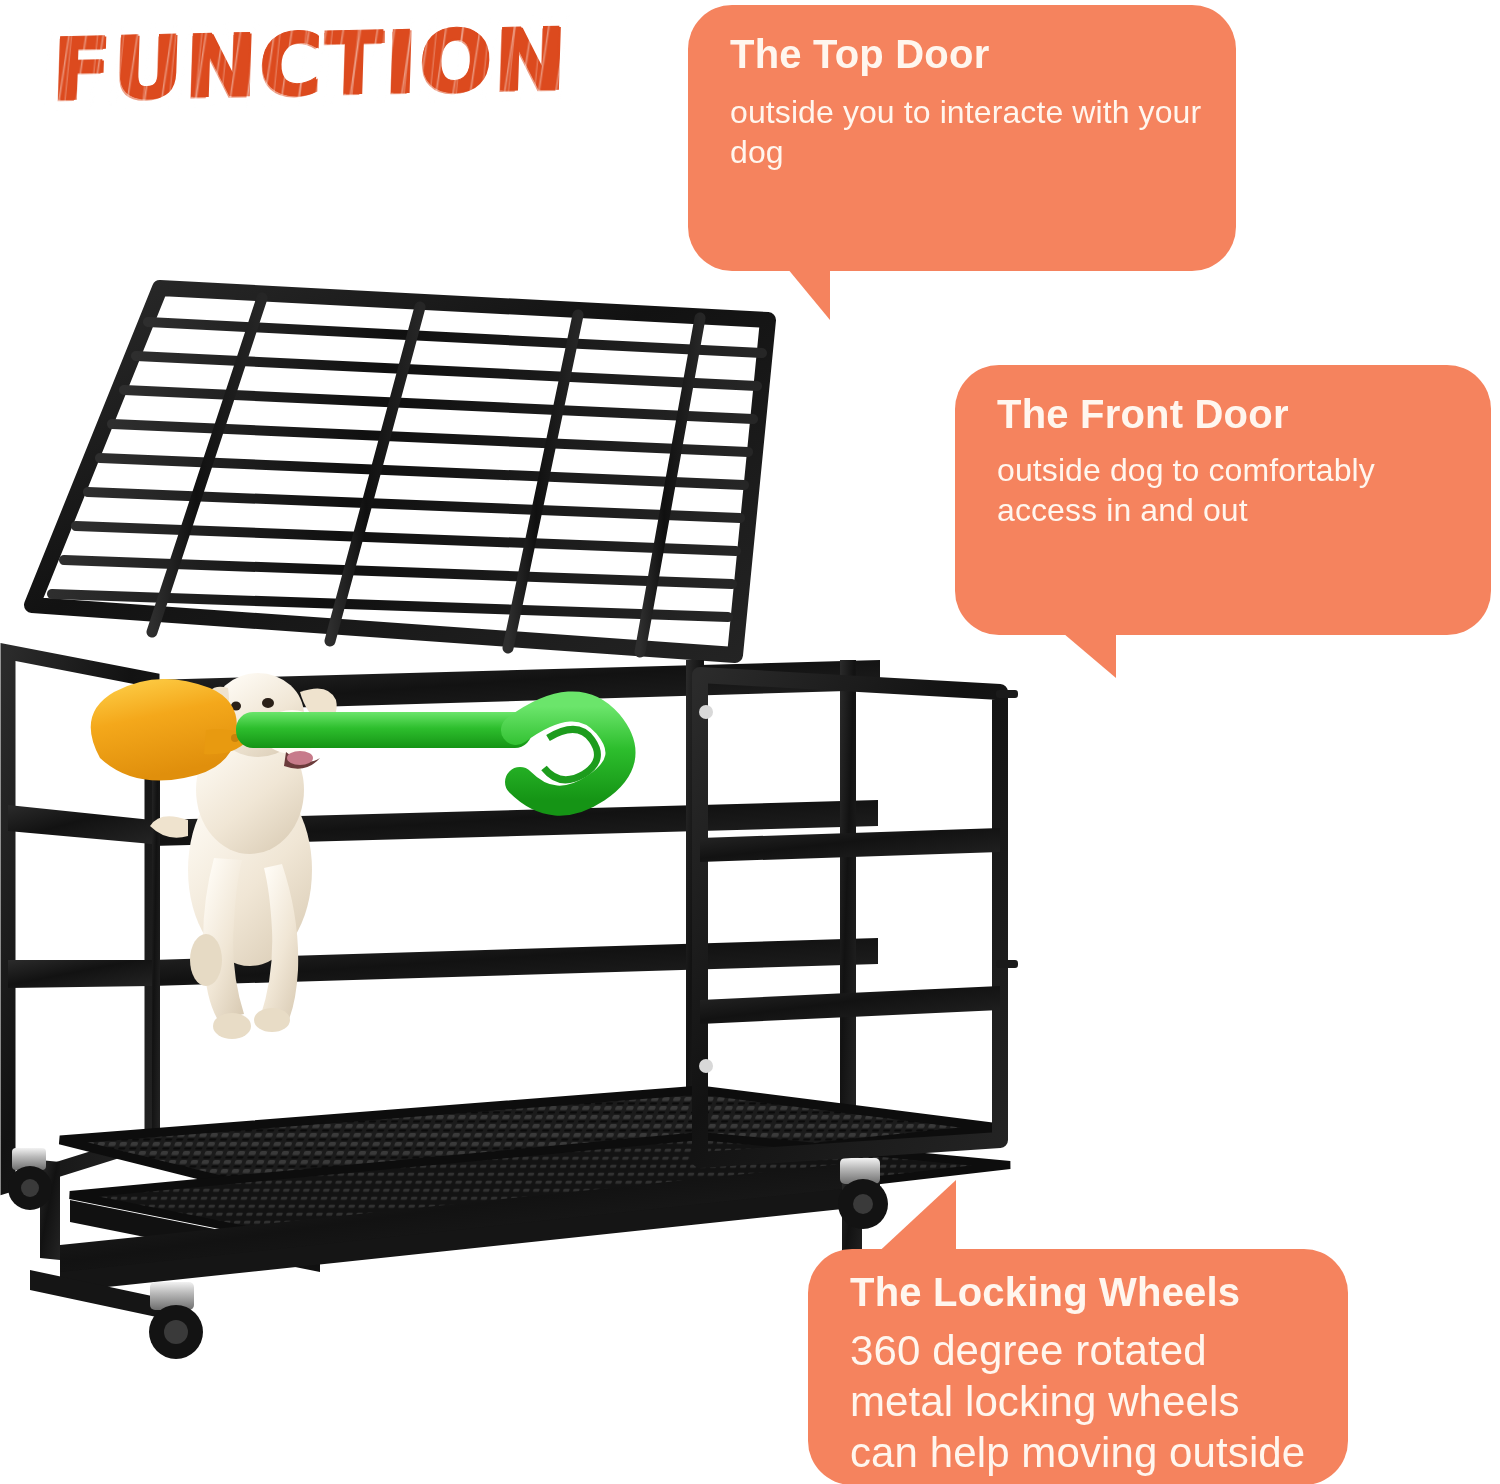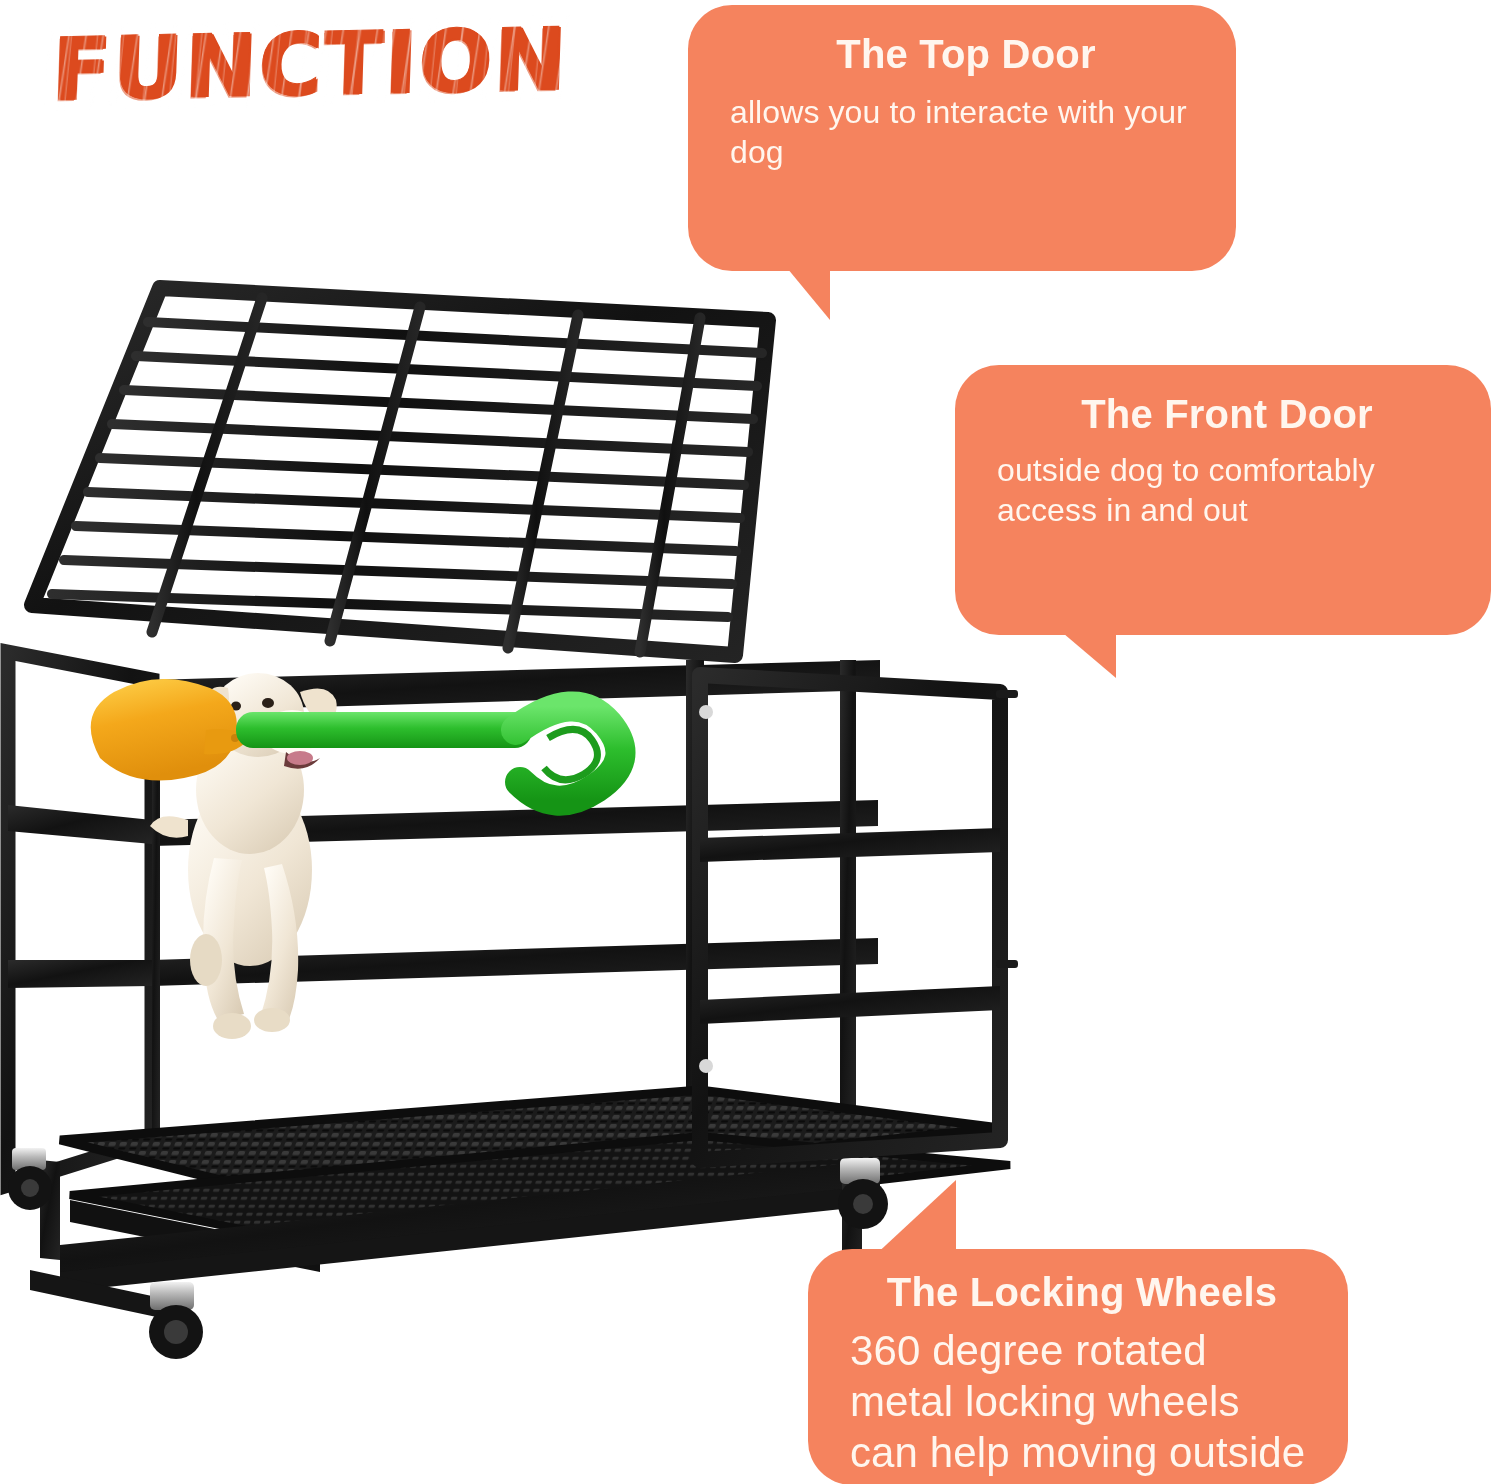--- a/index.html
+++ b/index.html
@@ -64,21 +64,20 @@
     box-sizing: border-box;
     padding: 26px 34px 24px 42px;
   }
   .bubble .b-title {
     color: #FFF6EE;
     font-weight: 700;
     font-size: 40px;
     line-height: 1.15;
     margin: 0 0 14px 0;
     letter-spacing: .2px;
-    text-align: center;
   }
   .bubble .b-body {
     color: #FFF6EE;
     font-size: 32px;
     line-height: 1.24;
     margin: 0;
     letter-spacing: .1px;
   }
   .tail {
     position: absolute;
@@ -351,21 +350,21 @@
 
         <path d="M516 470 q60 -44 92 -6 q30 36 -12 64 q-42 28 -76 -6" fill="none" stroke="url(#handleG)" stroke-width="30" stroke-linecap="round"></path>
         <path d="M548 478 q30 -18 44 2 q14 20 -8 34 q-24 14 -40 -6" fill="none" stroke="#1d9c1d" stroke-width="7"></path>
       </g>
     </svg>
   </div>
 
   <div id="tail-top-door" class="tail"></div>
   <div id="bubble-top-door" class="bubble">
     <p class="b-title">The Top Door</p>
-    <p class="b-body">allows you to interacte with your dog</p>
+    <p class="b-body">outside you to interacte with your dog</p>
   </div>
 
   <div id="tail-front-door" class="tail"></div>
   <div id="bubble-front-door" class="bubble">
     <p class="b-title">The Front Door</p>
     <p class="b-body">outside dog to comfortably access in and out</p>
   </div>
 
   <div id="tail-locking-wheels" class="tail"></div>
   <div id="bubble-locking-wheels" class="bubble">

